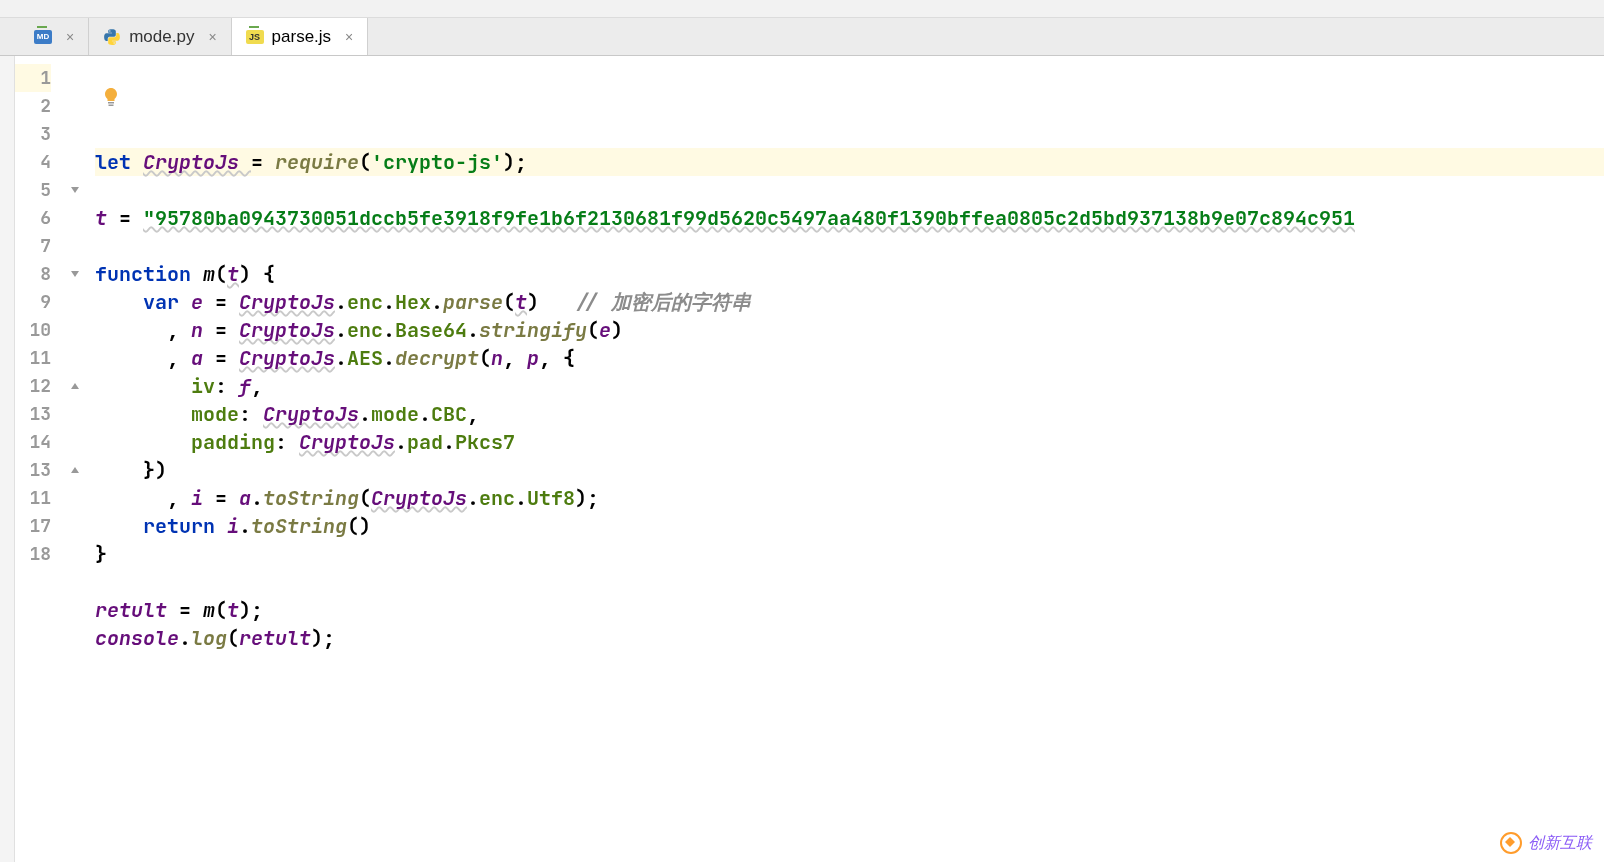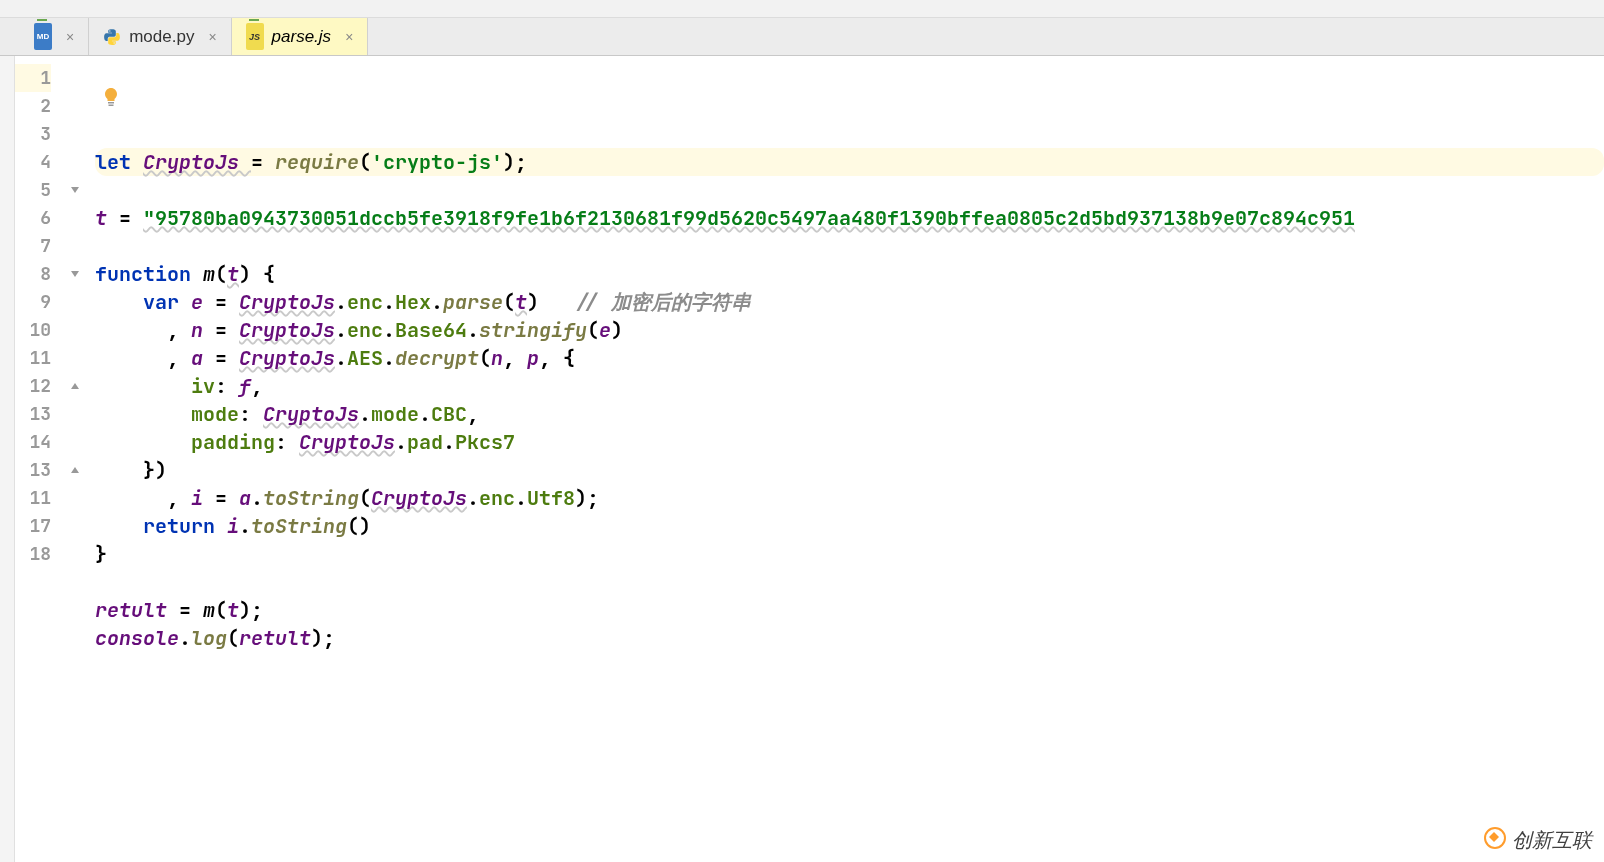--- a/index.html
+++ b/index.html
@@ -32,26 +32,25 @@
       align-items: center;
       padding: 0 14px;
       height: 100%;
       border-right: 1px solid #d0d0d0;
       cursor: pointer;
       gap: 8px;
       font-size: 17px;
       font-family: 'Microsoft YaHei', 'PingFang SC', sans-serif;
     }
     .tab.active {
-      background: #fef9c3;
-      font-style: italic;
+      background: #ffffff;
     }
     .tab-icon {
       width: 18px;
-      height: 27px;
+      height: 14px;
       display: flex;
       align-items: center;
       justify-content: center;
       font-size: 10px;
       font-weight: bold;
       border-radius: 2px;
     }
     .icon-md {
       background: #3c7cc7;
       color: white;
@@ -144,21 +143,20 @@
       white-space: pre;
       overflow: hidden;
       position: relative;
     }
     .code-line {
       height: 28px;
       white-space: pre;
     }
     .code-line.highlighted {
       background: #fffae3;
-      border-radius: 12px;
     }
     .gutter-line {
       height: 28px;
     }
     .gutter-line.highlighted {
       background: #fffae3;
     }
     .kw { color: #0033b3; }
     .fn { color: #000000; font-style: italic; }
     .str { color: #067d17; }
@@ -175,24 +173,25 @@
       width: 20px;
       height: 28px;
       display: flex;
       align-items: center;
     }
     .watermark {
       position: absolute;
       right: 12px;
       bottom: 8px;
       display: flex;
+      align-items: center;
       gap: 6px;
-      color: #404040;
+      color: #8b5cf6;
       font-family: 'Microsoft YaHei', sans-serif;
-      font-size: 20px;
+      font-size: 16px;
       font-style: italic;
     }
     .watermark-icon {
       width: 22px;
       height: 22px;
       border: 2px solid #ff9c2c;
       border-radius: 50%;
       position: relative;
     }
     .watermark-icon::after {

